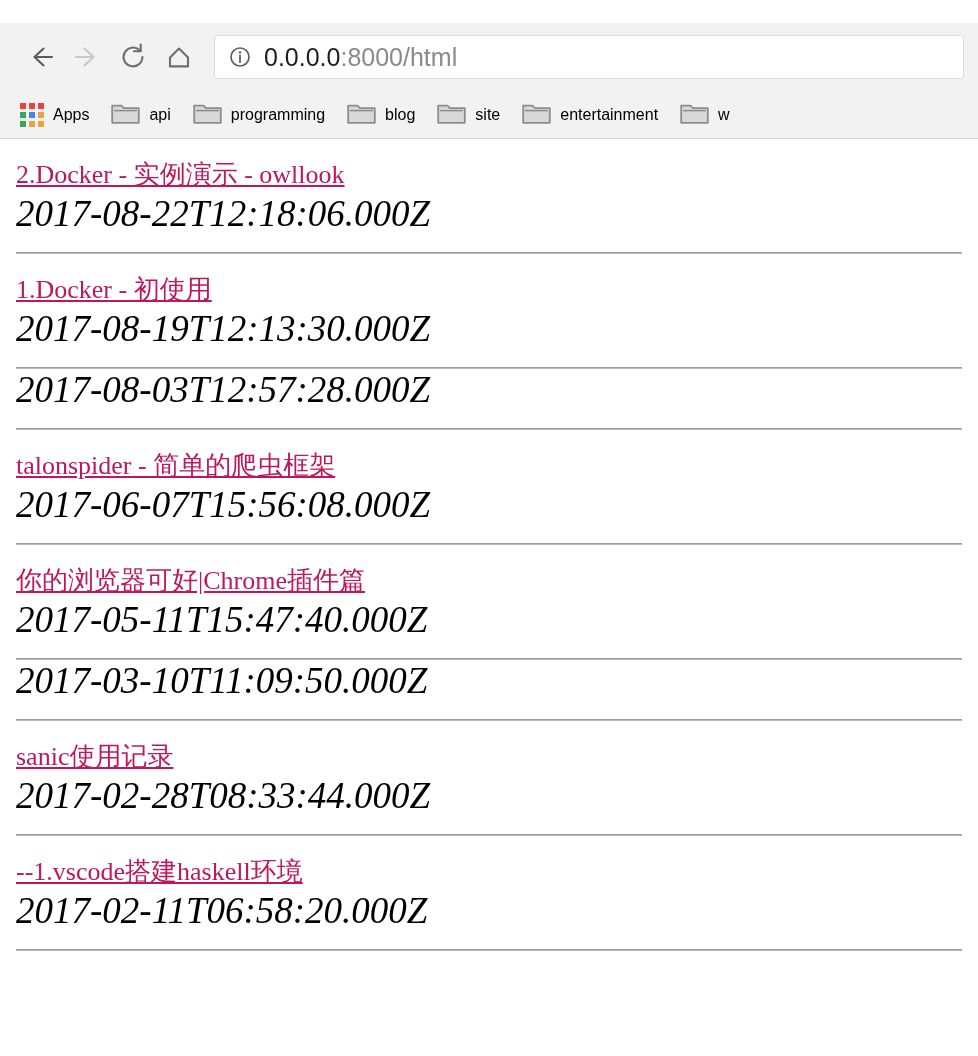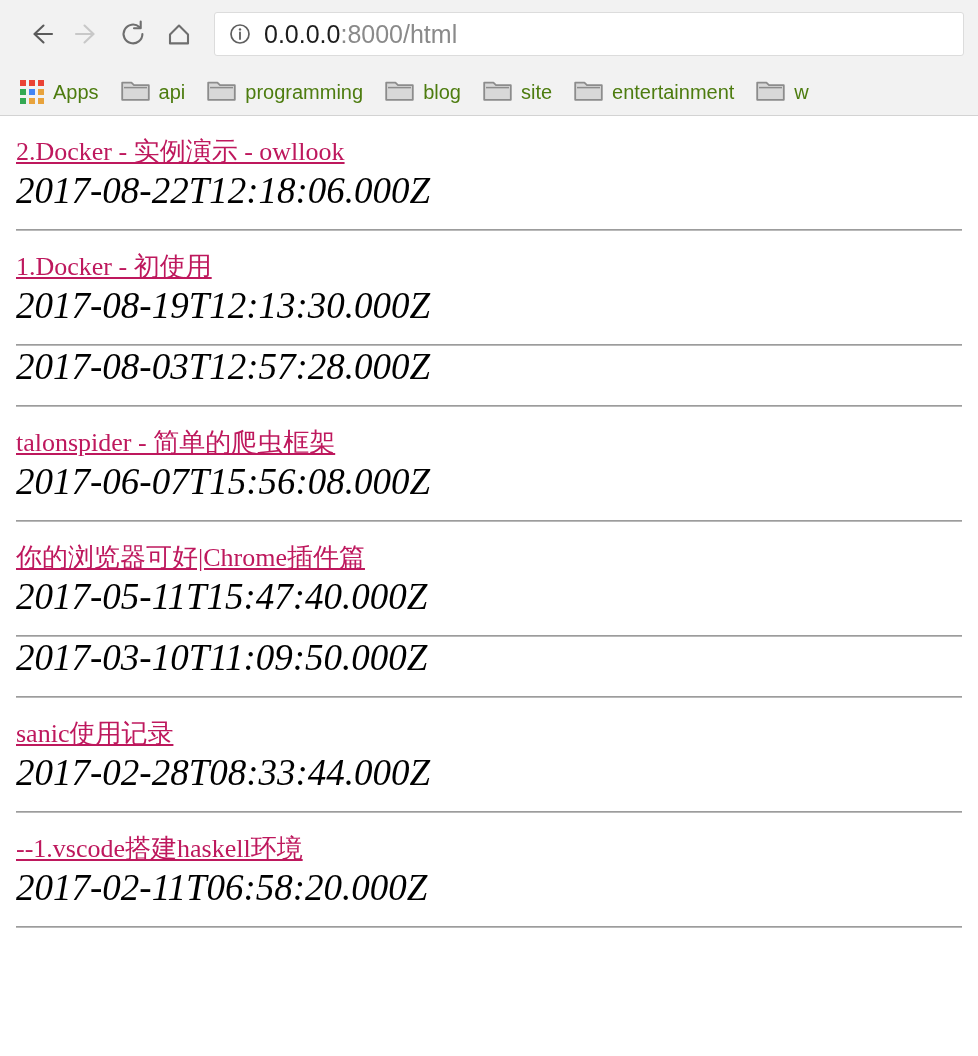--- a/index.html
+++ b/index.html
@@ -15,20 +15,21 @@
   }
 
   
   .browser-chrome {
     background: #f2f2f2;
     width: 978px;
     height: 116px;
     box-sizing: border-box;
     border-bottom: 1px solid #d3d3d3;
     position: relative;
+    margin-top: 23px;
   }
 
   .toolbar {
     height: 68px;
     display: flex;
     align-items: center;
     padding: 0 14px 0 18px;
     box-sizing: border-box;
   }
 
@@ -83,22 +84,22 @@
     white-space: nowrap;
   }
   .bookmark {
     display: flex;
     align-items: center;
     flex: 0 0 auto;
     margin-right: 22px;
     cursor: pointer;
   }
   .bookmark-label {
-    font-size: 20px;
-    color: #4d7c0f;
+    font-size: 16px;
+    color: #000000;
     font-family: "Liberation Sans", sans-serif;
     margin-left: 9px;
     line-height: 26px;
   }
 
   
   .apps-grid {
     width: 24px;
     height: 24px;
     display: grid;

